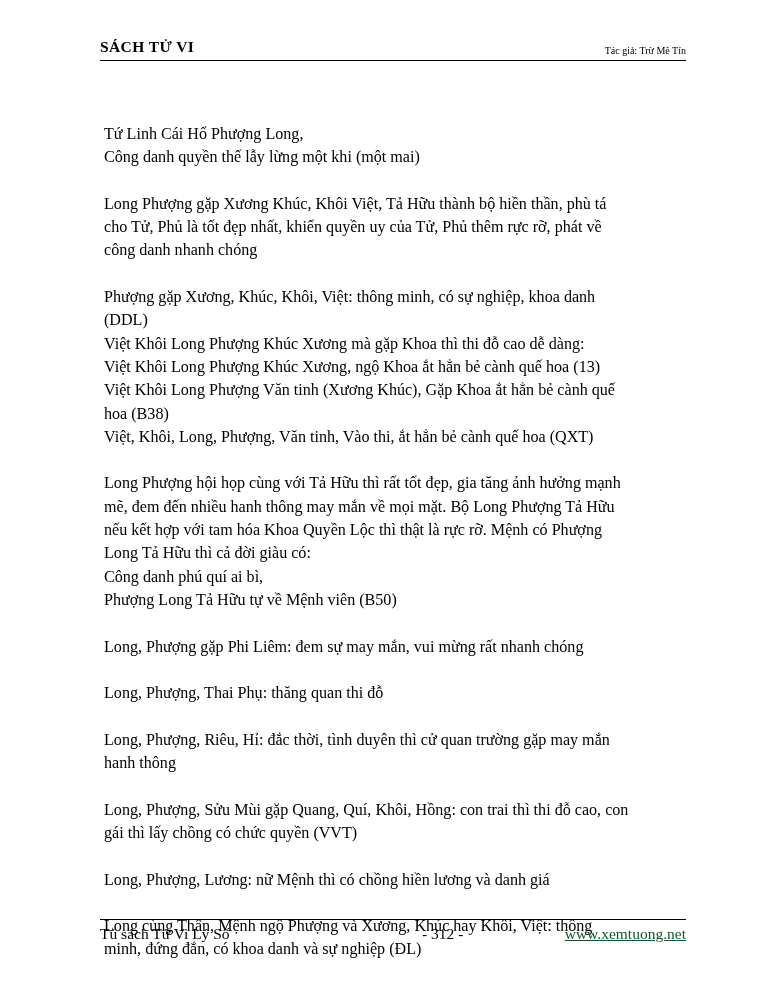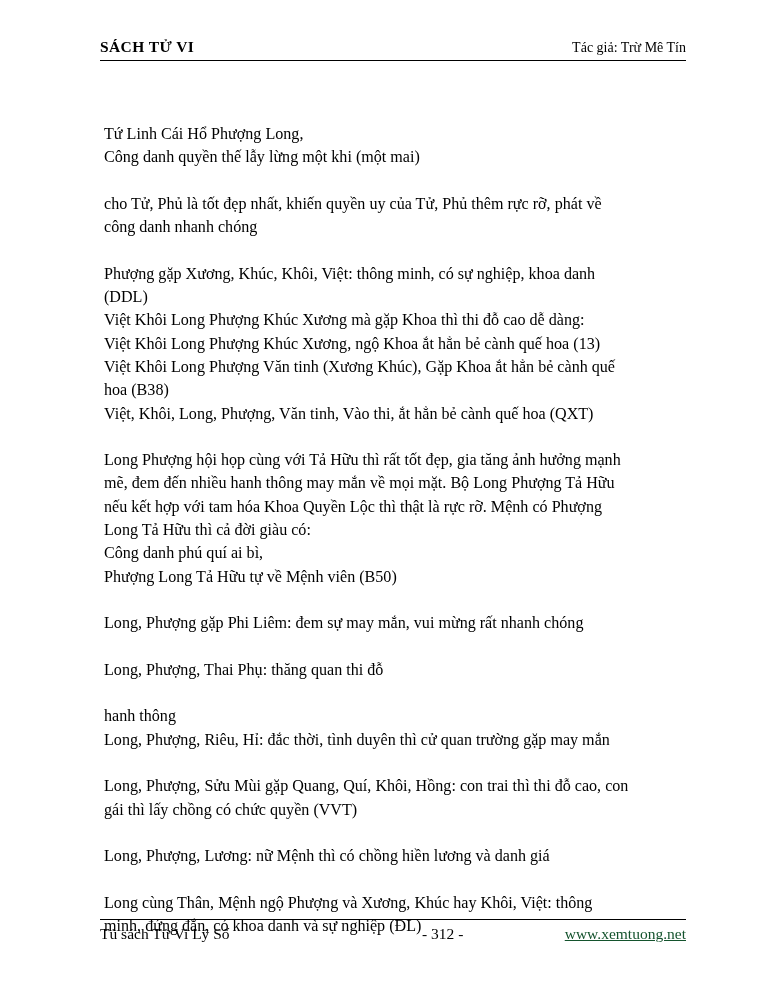--- a/index.html
+++ b/index.html
@@ -35,21 +35,21 @@
     justify-content: space-between;
     align-items: flex-end;
     font-size: 15.5px;
     padding-bottom: 4px;
   }
   .header-left {
     font-weight: bold;
     letter-spacing: 0.4px;
   }
   .header-right {
-    font-size: 14px;
+    font-size: 10px;
   }
   .rule {
     border: none;
     border-top: 1.3px solid #000;
     margin: 0;
   }
   
   .body-text {
     position: absolute;
     left: 104px;
@@ -108,20 +108,21 @@
 
   <div class="body-text">
 
     <div class="para">
       <span class="line">Tứ Linh Cái Hổ Phượng Long,</span>
       <span class="line">Công danh quyền thế lẫy lừng một khi (một mai)</span>
     </div>
     <div class="spacer"></div>
 
     <div class="para">
+      <span class="line">Long Phượng gặp Xương Khúc, Khôi Việt, Tả Hữu thành bộ hiền thần, phù tá</span>
       <span class="line">cho Tử, Phủ là tốt đẹp nhất, khiến quyền uy của Tử, Phủ thêm rực rỡ, phát về</span>
       <span class="line">công danh nhanh chóng</span>
     </div>
     <div class="spacer"></div>
 
     <div class="para">
       <span class="line">Phượng gặp Xương, Khúc, Khôi, Việt: thông minh, có sự nghiệp, khoa danh</span>
       <span class="line">(DDL)</span>
       <span class="line">Việt Khôi Long Phượng Khúc Xương mà gặp Khoa thì thi đỗ cao dễ dàng:</span>
       <span class="line">Việt Khôi Long Phượng Khúc Xương, ngộ Khoa ắt hẳn bẻ cành quế hoa (13)</span>
@@ -145,22 +146,22 @@
       <span class="line">Long, Phượng gặp Phi Liêm: đem sự may mắn, vui mừng rất nhanh chóng</span>
     </div>
     <div class="spacer"></div>
 
     <div class="para">
       <span class="line">Long, Phượng, Thai Phụ: thăng quan thi đỗ</span>
     </div>
     <div class="spacer"></div>
 
     <div class="para">
+      <span class="line">Long, Phượng, Riêu, Hỉ: đắc thời, tình duyên thì cử quan trường gặp may mắn</span>
       <span class="line">hanh thông</span>
-      <span class="line">Long, Phượng, Riêu, Hỉ: đắc thời, tình duyên thì cử quan trường gặp may mắn</span>
     </div>
     <div class="spacer"></div>
 
     <div class="para">
       <span class="line">Long, Phượng, Sửu Mùi gặp Quang, Quí, Khôi, Hồng: con trai thì thi đỗ cao, con</span>
       <span class="line">gái thì lấy chồng có chức quyền (VVT)</span>
     </div>
     <div class="spacer"></div>
 
     <div class="para">

